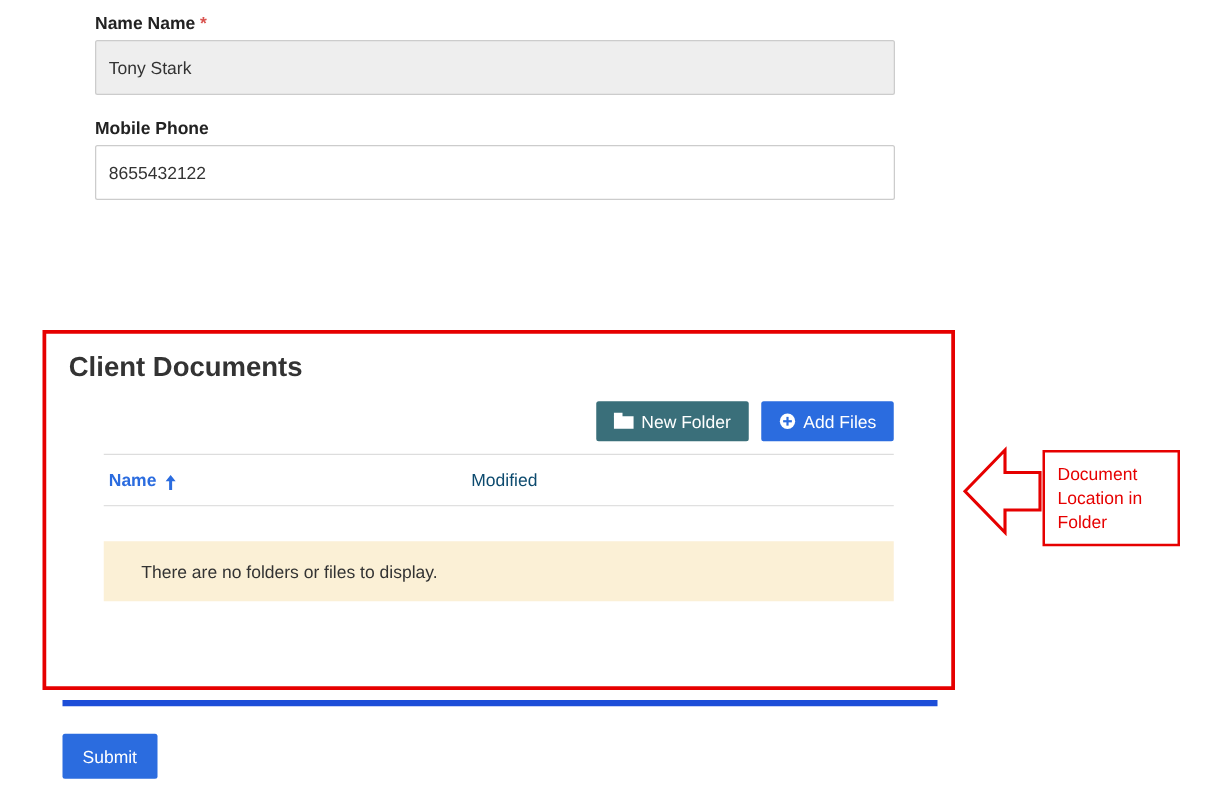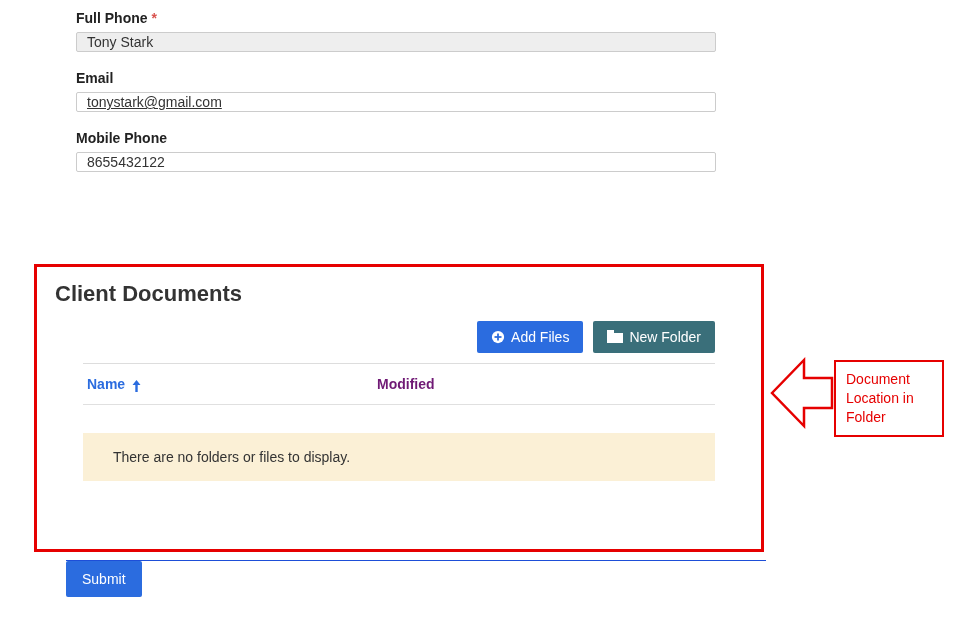--- a/index.html
+++ b/index.html
@@ -2,89 +2,83 @@
 <html><head>
   <meta charset="utf-8">
   <style>
     * { box-sizing: border-box; margin: 0; padding: 0; }
     body { font-family: "Segoe UI", Arial, sans-serif; background: #fff; color: #333; width: 968px; height: 632px; position: relative; }
 
     .form-wrap { padding: 0 76px; }
     .field { margin-top: 10px; margin-bottom: 18px; }
     .field-label { font-weight: 600; font-size: 14px; color: #222; margin-bottom: 6px; display: block; }
     .req { color: #d9534f; }
-    .text-input { width: 640px; height: 20px; padding: 6px 10px; font-size: 14px; border: 1px solid #ccc; border-radius: 2px; background: #fff; color: #333; }
+    .text-input { width: 640px; height: 44px; padding: 6px 10px; font-size: 14px; border: 1px solid #ccc; border-radius: 2px; background: #fff; color: #333; }
     .text-input.readonly { background: #eee; }
     .email-val { text-decoration: underline; }
 
     .docs-box { position: absolute; left: 34px; top: 264px; width: 730px; height: 288px; border: 3px solid #e60000; padding: 14px 18px 20px 18px; }
     .docs-title { font-size: 22px; font-weight: 700; color: #333; margin-bottom: 14px; }
     .docs-inner { padding: 0 28px; }
     .docs-toolbar { display: flex; justify-content: flex-end; gap: 10px; padding-bottom: 10px; border-bottom: 1px solid #ddd; }
     .btn { display: inline-flex; align-items: center; gap: 6px; padding: 8px 14px; font-size: 14px; border: none; border-radius: 2px; cursor: pointer; color: #fff; }
     .btn-primary { background: #2b6cdf; }
     .btn-teal { background: #3a6f7a; }
 
     .docs-header { display: flex; padding: 12px 4px; border-bottom: 1px solid #e0e0e0; margin-bottom: 28px; }
     .col-name { width: 290px; color: #2b6cdf; font-weight: 700; font-size: 14px; display: flex; align-items: flex-end; gap: 6px; }
-    .col-mod { color: #701a75; font-weight: 700; font-size: 14px; text-align: right; }
+    .col-mod { color: #0c4a6e; font-weight: 400; font-size: 14px; text-align: right; }
 
     .empty-msg { background: #fbf0d6; padding: 16px 30px; font-size: 14px; color: #333; }
 
-    .submit-row { position: absolute; left: 66px; top: 560px; width: 700px; border-top: 1px solid #1d4ed8; }
+    .submit-row { position: absolute; left: 50px; top: 560px; width: 700px; border-top: 5px solid #1d4ed8; padding-top: 22px; }
     .btn-submit { background: #2b6cdf; color: #fff; border: none; padding: 10px 16px; font-size: 14px; border-radius: 2px; cursor: pointer; }
 
     .arrow { position: absolute; left: 770px; top: 350px; }
     .callout { position: absolute; left: 834px; top: 360px; border: 2px solid #e60000; padding: 8px 10px; width: 110px; color: #e60000; font-size: 14px; line-height: 1.35; }
   </style>
 </head>
 <body>
 
 <div class="form-wrap">
 
   <div class="field">
     <label class="field-label">
-      <span>Full Phone</span>
+      <span>Name Name</span>
       <span class="req">*</span>
     </label>
     <input type="text" class="text-input readonly" readonly="" value="Tony Stark" style="">
   </div>
 
-  <div class="field">
-    <label class="field-label">Email</label>
-    <div class="text-input" style="display:flex;align-items:center;">
-      <span class="email-val">tonystark@gmail.com</span>
-    </div>
-  </div>
 
   <div class="field">
     <label class="field-label">Mobile Phone</label>
     <input type="text" class="text-input" value="8655432122" style="">
   </div>
 </div>
 
 <div class="docs-box">
   <div class="docs-title">Client Documents</div>
 
   <div class="docs-inner">
     <div class="docs-toolbar">
+      <button class="btn btn-teal">
+        <svg width="16" height="14" viewBox="0 0 16 14">
+          <rect x="0" y="3" width="16" height="10" fill="#fff"></rect>
+          <rect x="0" y="0" width="7" height="4" fill="#fff"></rect>
+        </svg>
+        <span>New Folder</span>
+      </button>
       <button class="btn btn-primary">
         <svg width="14" height="14" viewBox="0 0 16 16">
           <circle cx="8" cy="8" r="7" fill="#fff"></circle>
           <rect x="7" y="4" width="2" height="8" fill="#2b6cdf"></rect>
           <rect x="4" y="7" width="8" height="2" fill="#2b6cdf"></rect>
         </svg>
         <span>Add Files</span>
-      </button>
-      <button class="btn btn-teal">
-        <svg width="16" height="14" viewBox="0 0 16 14">
-          <rect x="0" y="3" width="16" height="10" fill="#fff"></rect>
-          <rect x="0" y="0" width="7" height="4" fill="#fff"></rect>
-        </svg>
-        <span>New Folder</span>
       </button>
     </div>
 
     <div class="docs-header">
       <div class="col-name">
         <span>Name</span>
         <svg width="11" height="12" viewBox="0 0 10 12">
           <path d="M5 0 L9 5 L6.2 5 L6.2 12 L3.8 12 L3.8 5 L1 5 Z" fill="#2b6cdf"></path>
         </svg>
       </div>

